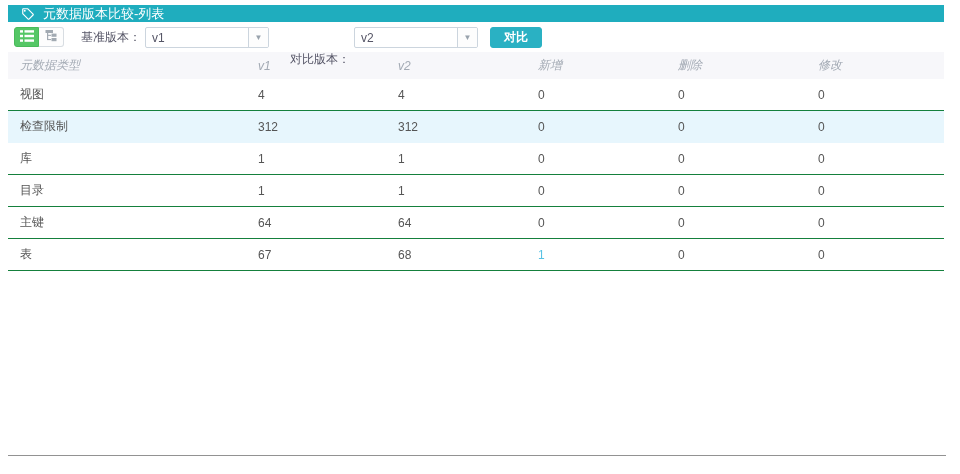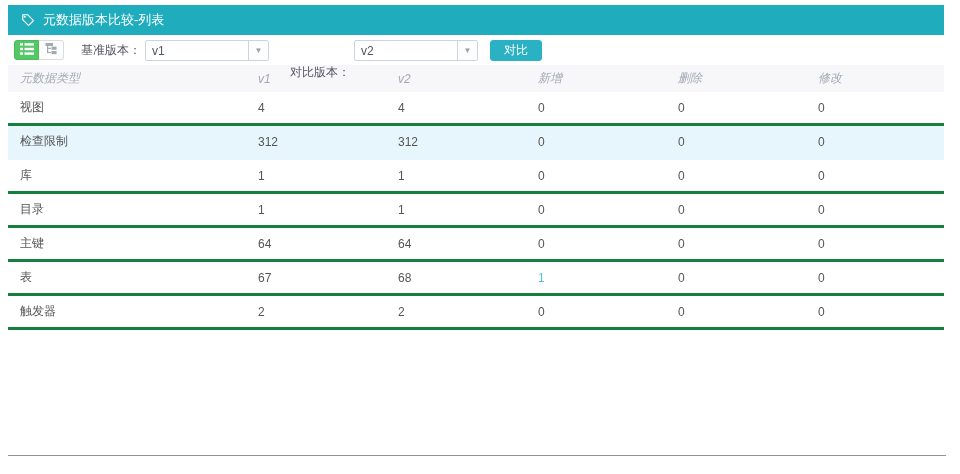--- a/index.html
+++ b/index.html
@@ -7,21 +7,21 @@
   body {
     width: 960px; height: 474px; position: relative;
     background: #ffffff;
     font-family: "Liberation Sans", "DejaVu Sans", sans-serif;
     overflow: hidden;
   }
   .panel { position: absolute; left: 8px; top: 5px; width: 936px; }
 
   
   .titlebar {
-    height: 30px; background: #1fadbe; color: #fff;
+    height: 17px; background: #1fadbe; color: #fff;
     display: flex; align-items: center; gap: 8px;
     padding-left: 13px; font-size: 13px;
   }
   .titlebar svg { display: block; }
 
   
   .toolbar {
     height: 30px; display: flex; align-items: center;
     padding-left: 6px; font-size: 12px; color: #556;
     background: #fff;
@@ -46,32 +46,33 @@
     width: 20px; border-left: 1px solid #ccd5de; background: #fdfdfd;
     display: flex; align-items: center; justify-content: center;
     color: #98a2ac; font-size: 8px;
   }
   .label-gap { margin-left: 21px; margin-top: 44px; }
   .compare-btn {
     margin-left: 12px; height: 21px; padding: 0 13px;
     background: #2ab1c3; border: 1px solid #2ab1c3; border-radius: 3px;
     color: #fff; font-size: 12px; cursor: pointer;
     font-family: "Liberation Sans", sans-serif;
+    font-weight: bold;
   }
 
   
   table.grid { width: 100%; border-collapse: collapse; table-layout: fixed; font-size: 12px; }
   table.grid col.c0 { width: 238px; }
   table.grid col.c1, table.grid col.c2, table.grid col.c3, table.grid col.c4 { width: 140px; }
   thead th {
     background: #f7f7fa; color: #a3aab4; font-weight: normal; text-align: left;
     padding: 5px 12px 5px 12px; height: 23px; font-style: italic;
   }
   tbody td {
-    color: #555; padding: 7px 12px; border-bottom: 3px solid #15803d;
+    color: #555; padding: 7px 12px; border-bottom: 1px solid #15803d;
     background: #fff; height: 27px; overflow: hidden; white-space: nowrap;
   }
   tr.highlight td { background: #e7f6fd; border-bottom-color: #e7f6fd; }
   td.accent { color: #58c2e4; cursor: pointer; }
 
   .bottom-rule {
     position: absolute; left: 8px; top: 455px; width: 938px; height: 1px;
     background: #929292;
   }
 </style>
@@ -194,25 +195,17 @@
     <td>0</td>
   </tr>
         <tr>
     <td>表</td>
     <td>67</td>
     <td>68</td>
     <td class="accent">1</td>
     <td>0</td>
     <td>0</td>
   </tr>
-        <tr>
-    <td>触发器</td>
-    <td>2</td>
-    <td>2</td>
-    <td>0</td>
-    <td>0</td>
-    <td>0</td>
-  </tr>
       </tbody>
   </table>
 </div>
 
 <div class="bottom-rule"></div>
 
 </body></html>

